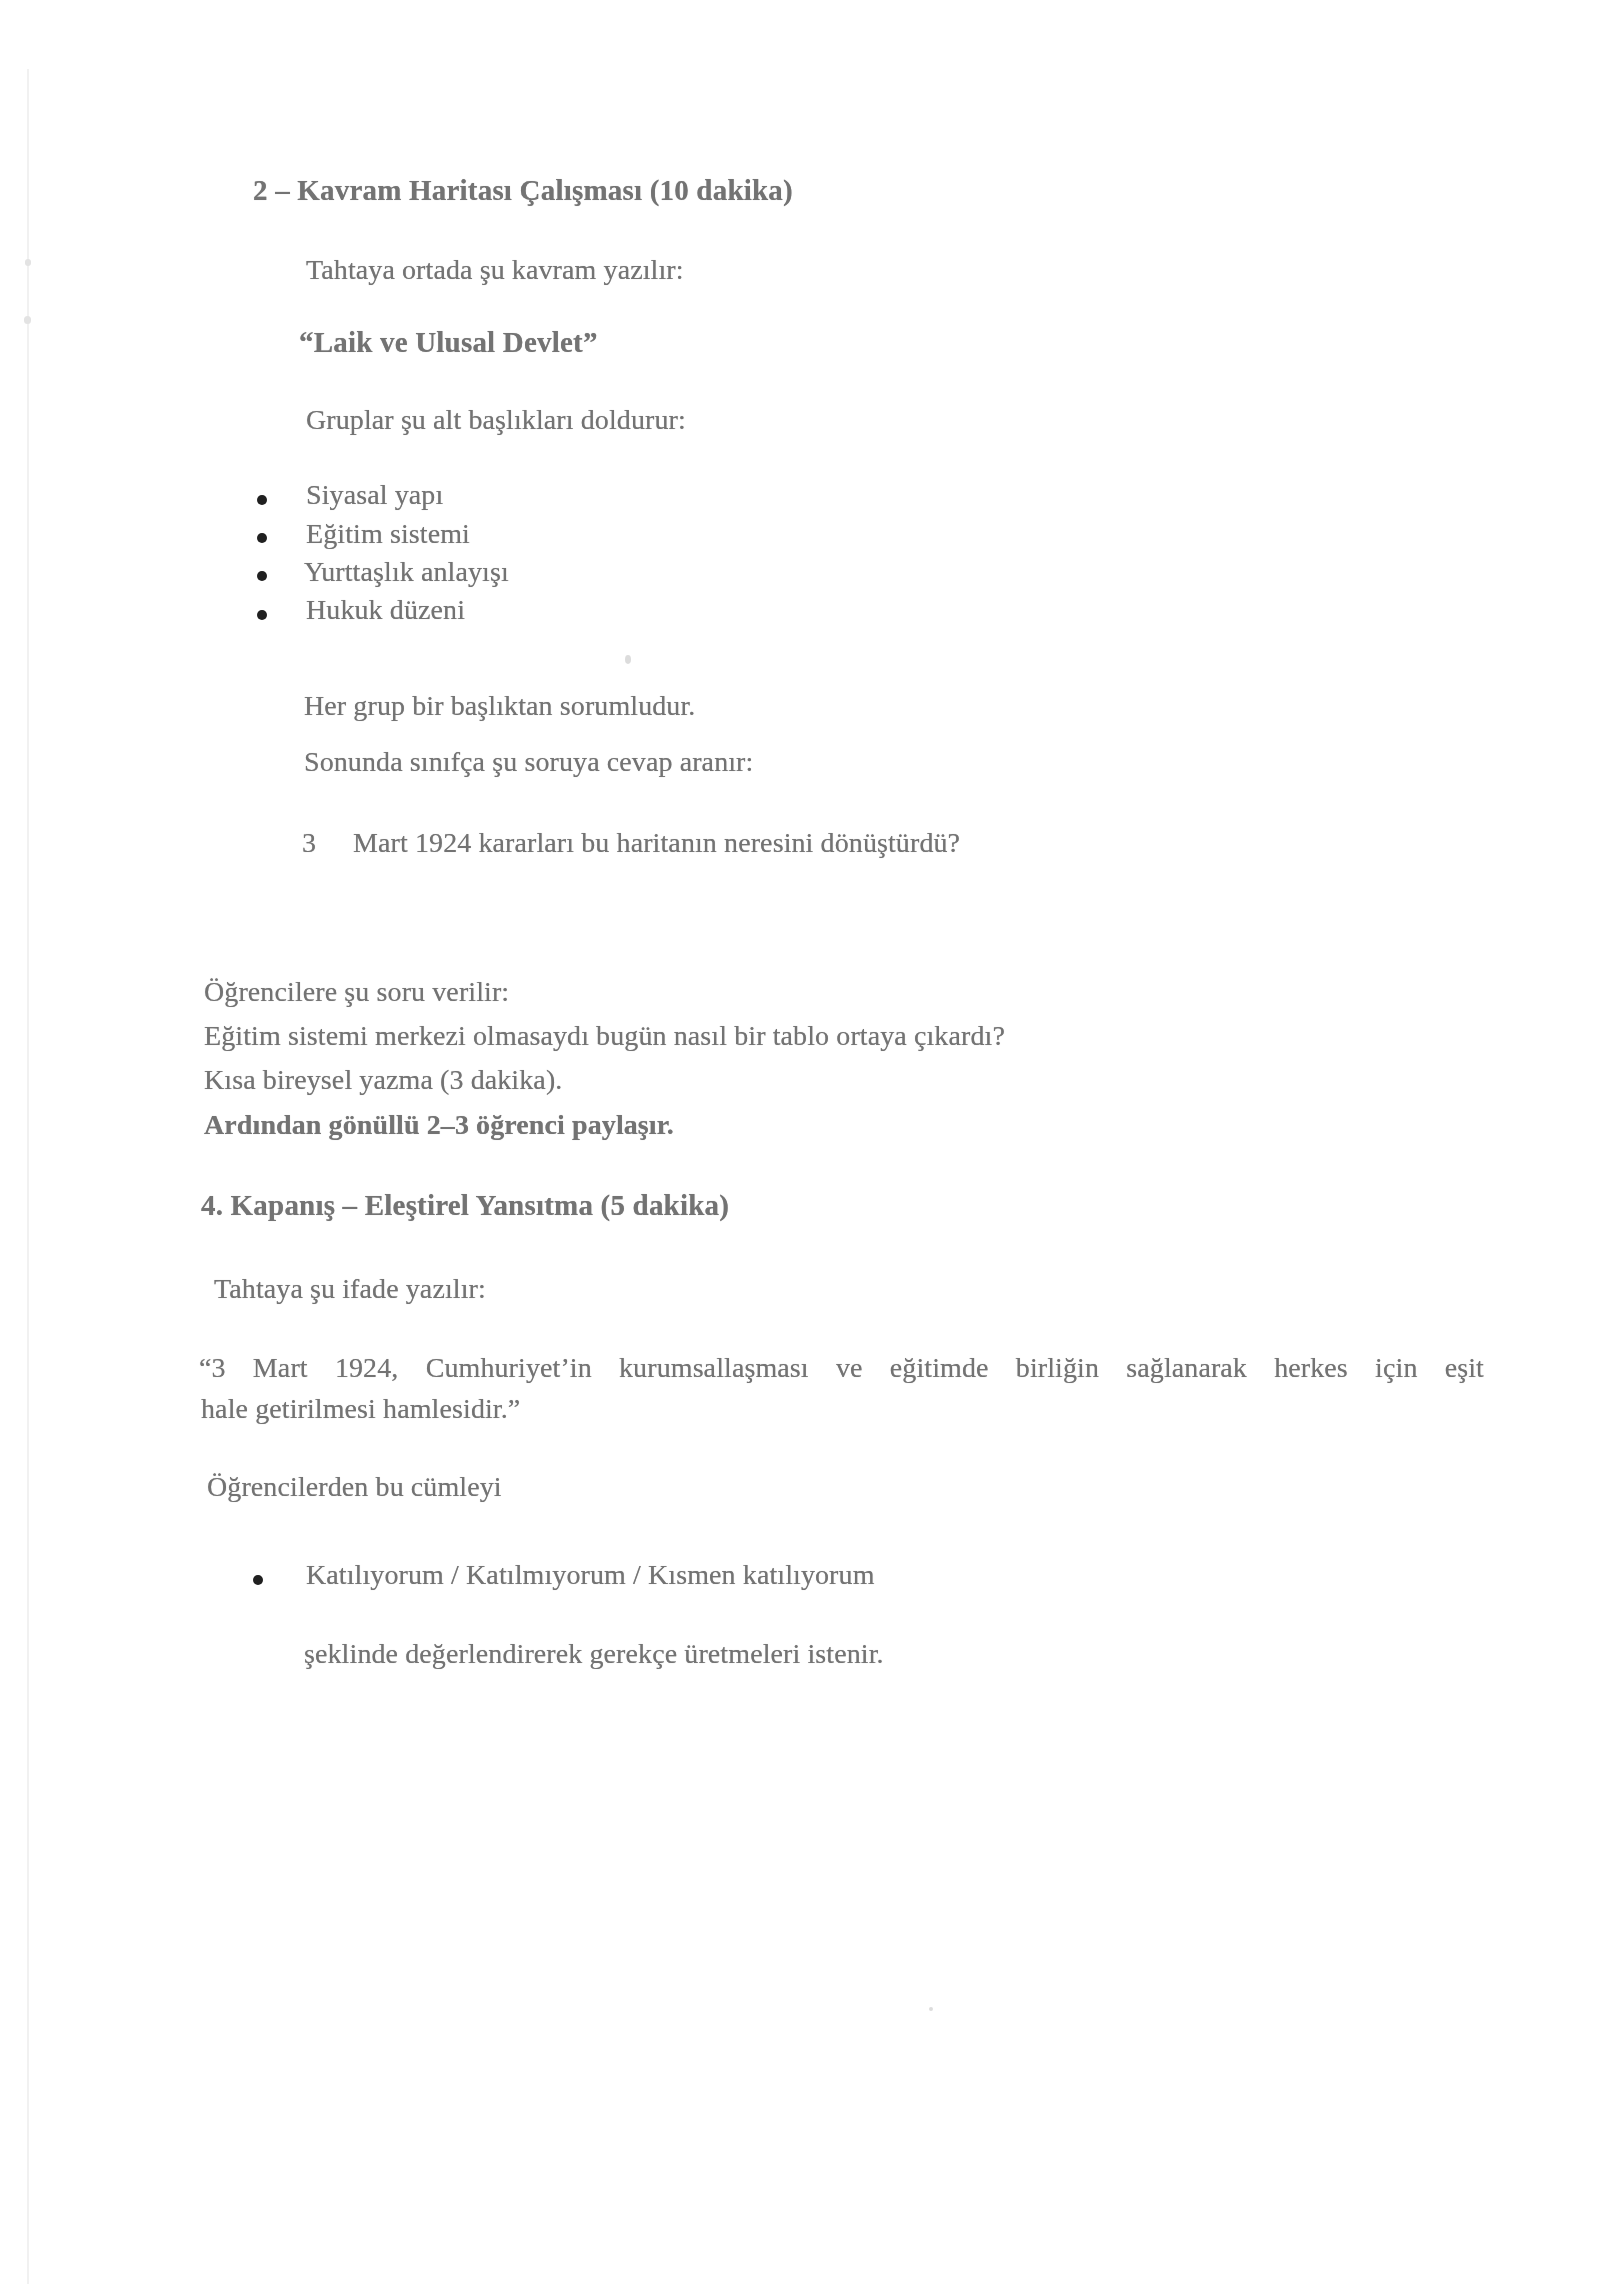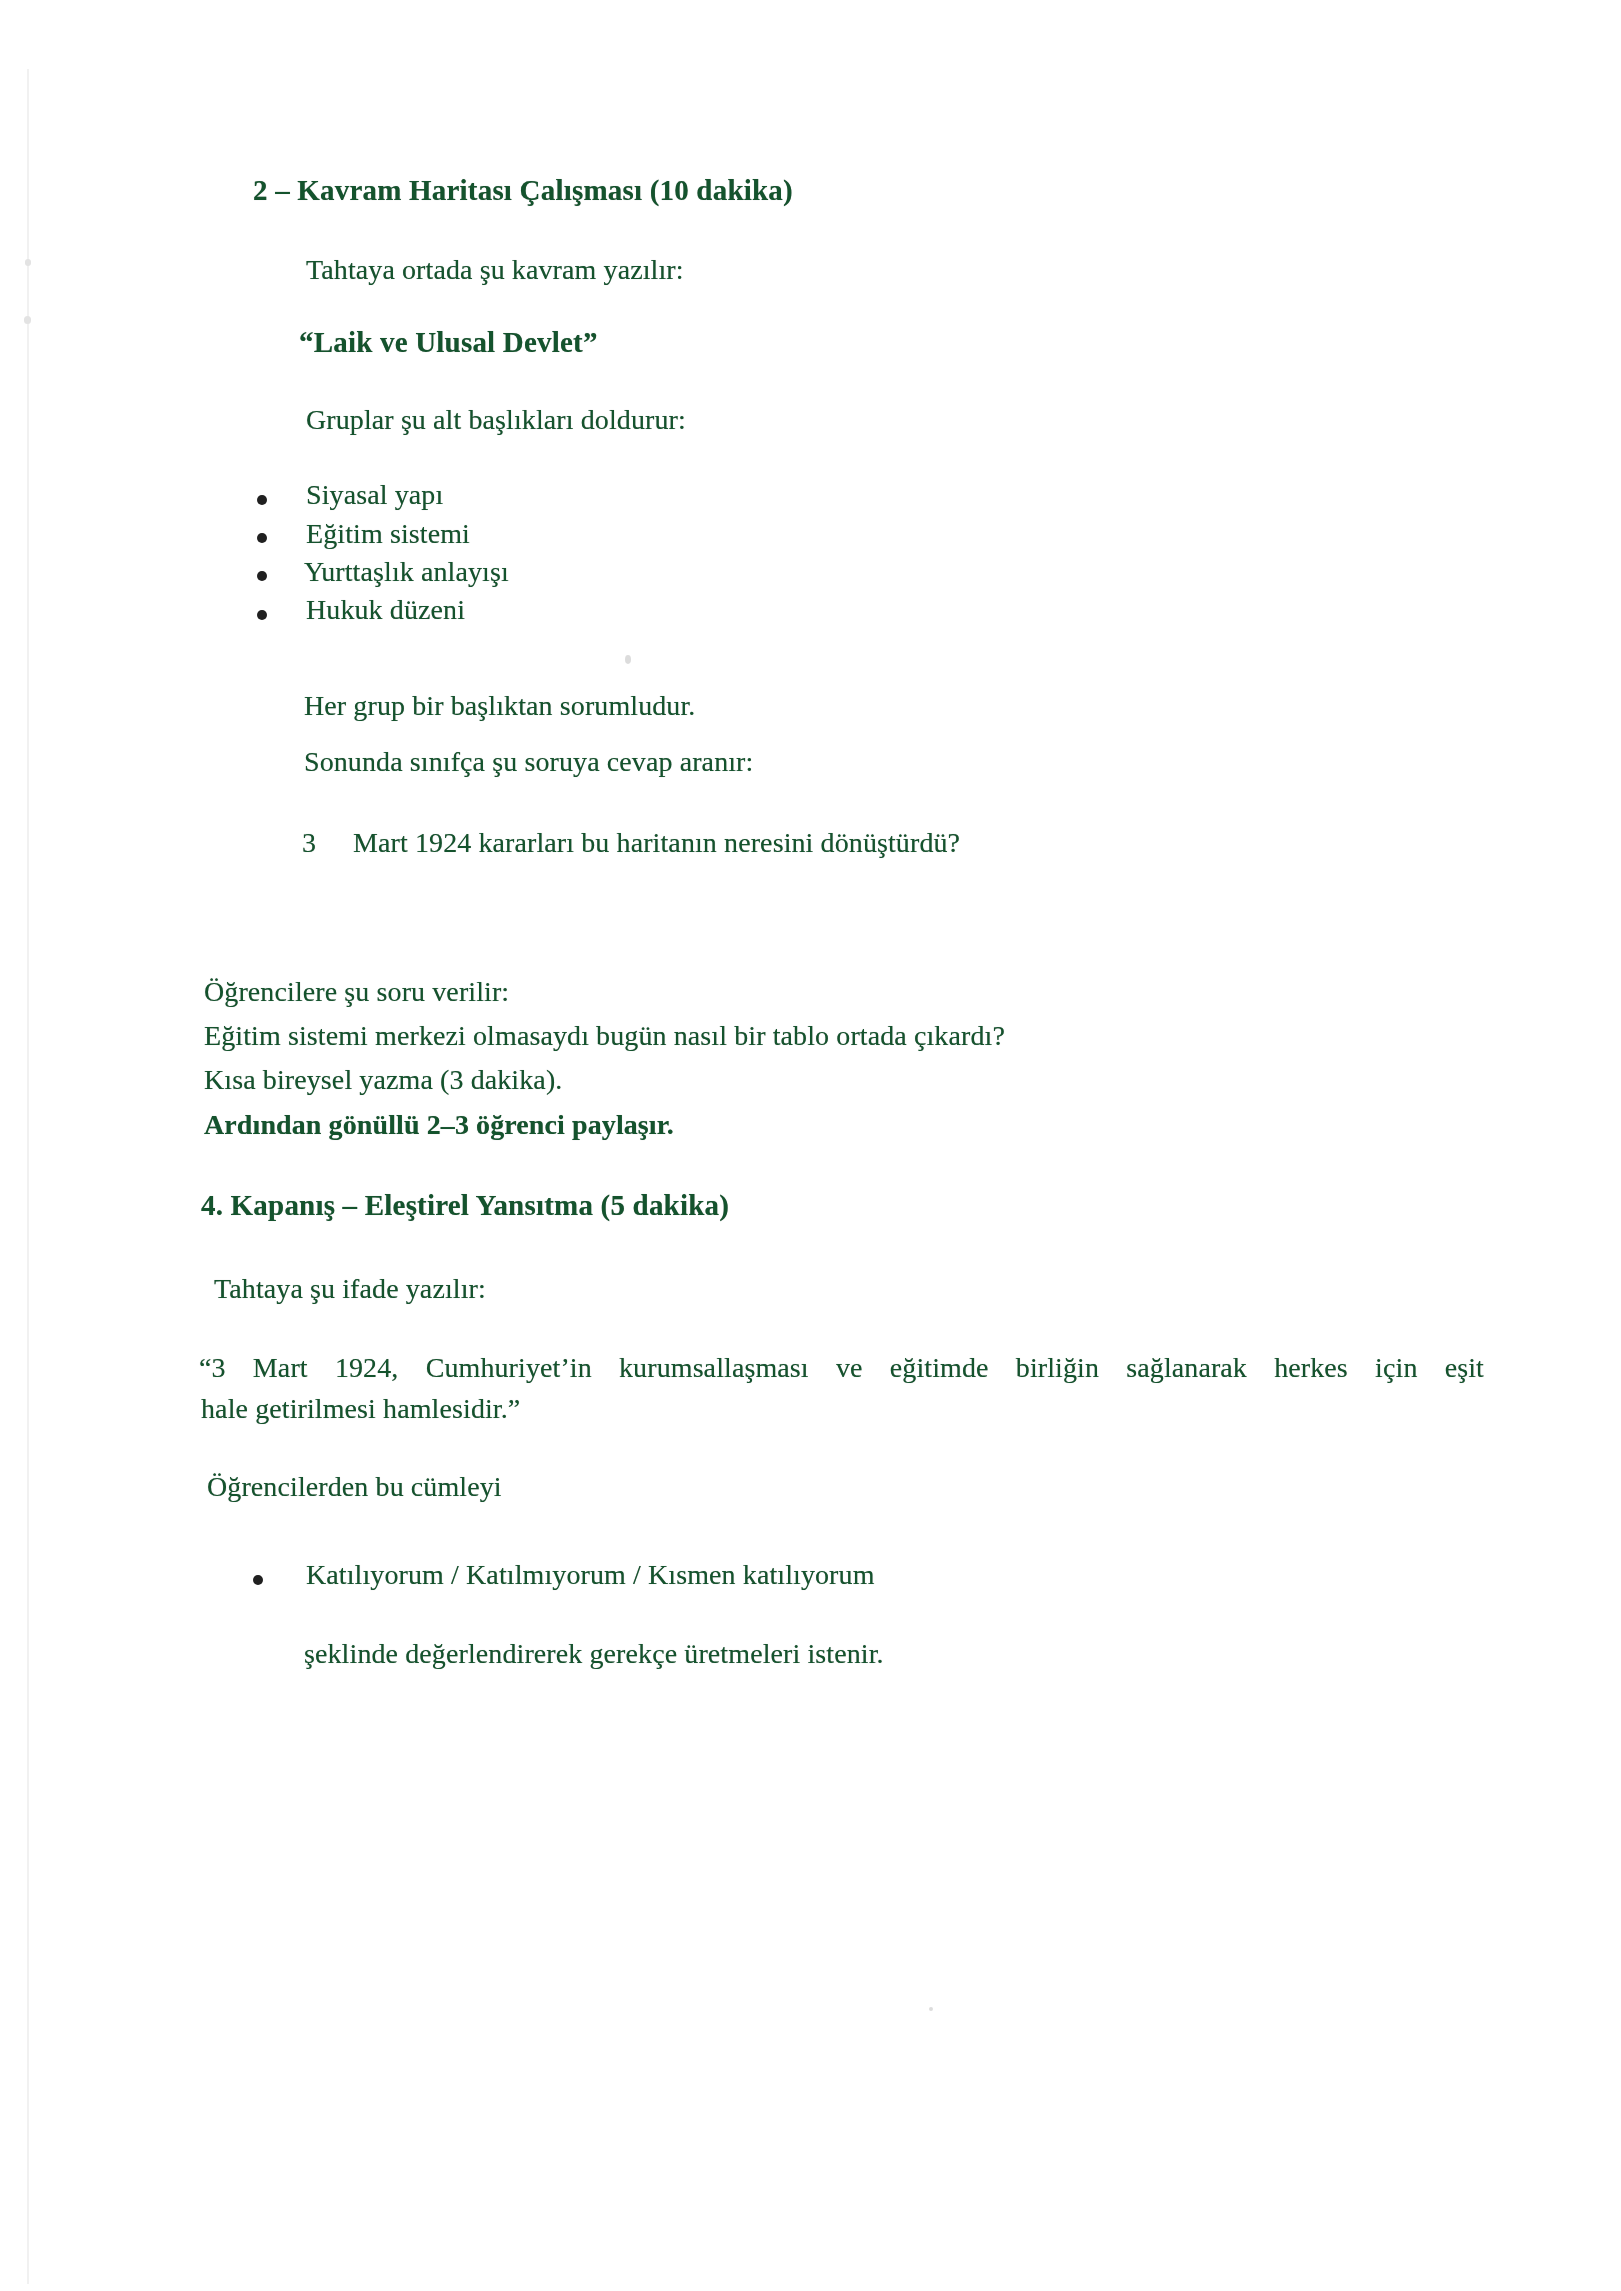--- a/index.html
+++ b/index.html
@@ -3,21 +3,21 @@
 <meta charset="utf-8">
 <style>
   html,body{margin:0;padding:0;background:#ffffff;}
   .page{
     position:relative;
     width:1621px;
     height:2292px;
     background:#ffffff;
     overflow:hidden;
     font-family:"Liberation Serif","DejaVu Serif",serif;
-    color:#14532d;
+    color:#737373;
     text-shadow:0 0 0.7px rgba(10,10,10,.40);
   }
   .t{
     position:absolute;
     font-size:28px;
     line-height:35px;
     white-space:nowrap;
     letter-spacing:0.1px;
   }
   .hd{
@@ -90,21 +90,21 @@
   <div class="t" style="left:304px;top:672px;margin-top:16px;">Her grup bir başlıktan sorumludur.</div>
 
   <div class="t" style="left:304px;top:744px;">Sonunda sınıfça şu soruya cevap aranır:</div>
 
   <div class="t" style="left:302px;top:825px;">
     <span class="qnum">3</span><span>Mart 1924 kararları bu haritanın neresini dönüştürdü?</span>
   </div>
 
 
   <div class="t" style="left:204px;top:974px;">Öğrencilere şu soru verilir:</div>
-  <div class="t" style="left:204px;top:1018px;">Eğitim sistemi merkezi olmasaydı bugün nasıl bir tablo ortada çıkardı?</div>
+  <div class="t" style="left:204px;top:1018px;">Eğitim sistemi merkezi olmasaydı bugün nasıl bir tablo ortaya çıkardı?</div>
   <div class="t" style="left:204px;top:1062px;">Kısa bireysel yazma (3 dakika).</div>
   <div class="t" style="left:204px;top:1107px;font-weight:bold;">Ardından gönüllü 2–3 öğrenci paylaşır.</div>
 
   <div class="t hd" style="left:201px;top:1188px;">4. Kapanış – Eleştirel Yansıtma (5 dakika)</div>
 
   <div class="t" style="left:208px;top:1271px;margin-left:6px;">Tahtaya şu ifade yazılır:</div>
 
   <div class="t quote-just" style="left:199px;top:1350px;">“3 Mart 1924, Cumhuriyet’in kurumsallaşması ve eğitimde birliğin sağlanarak herkes için eşit</div>
   <div class="t" style="left:201px;top:1391px;">hale getirilmesi hamlesidir.”</div>
 

